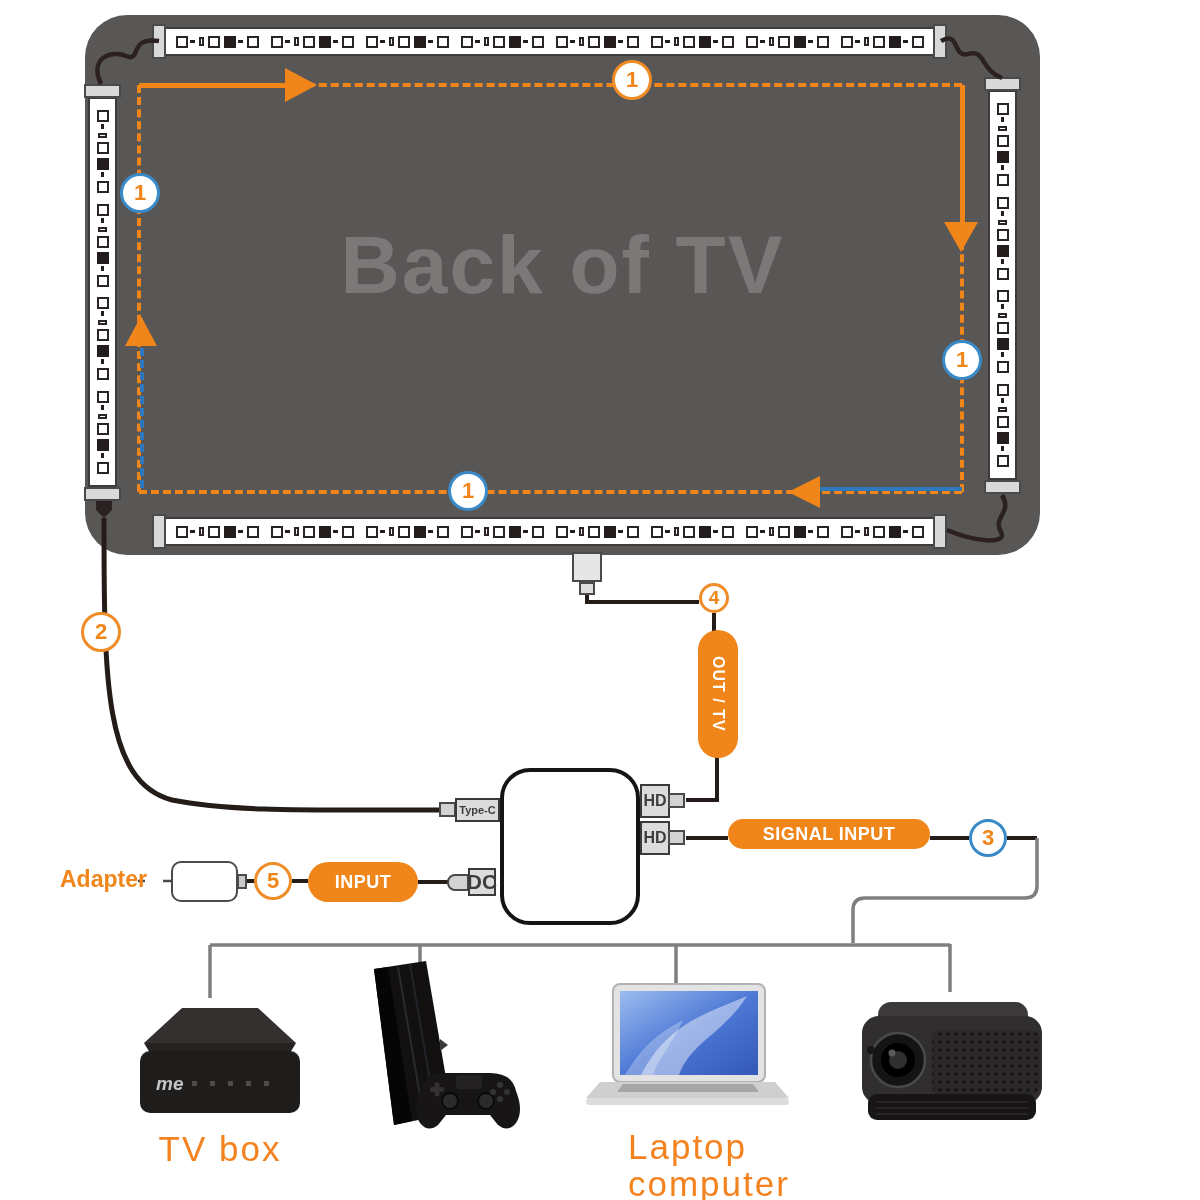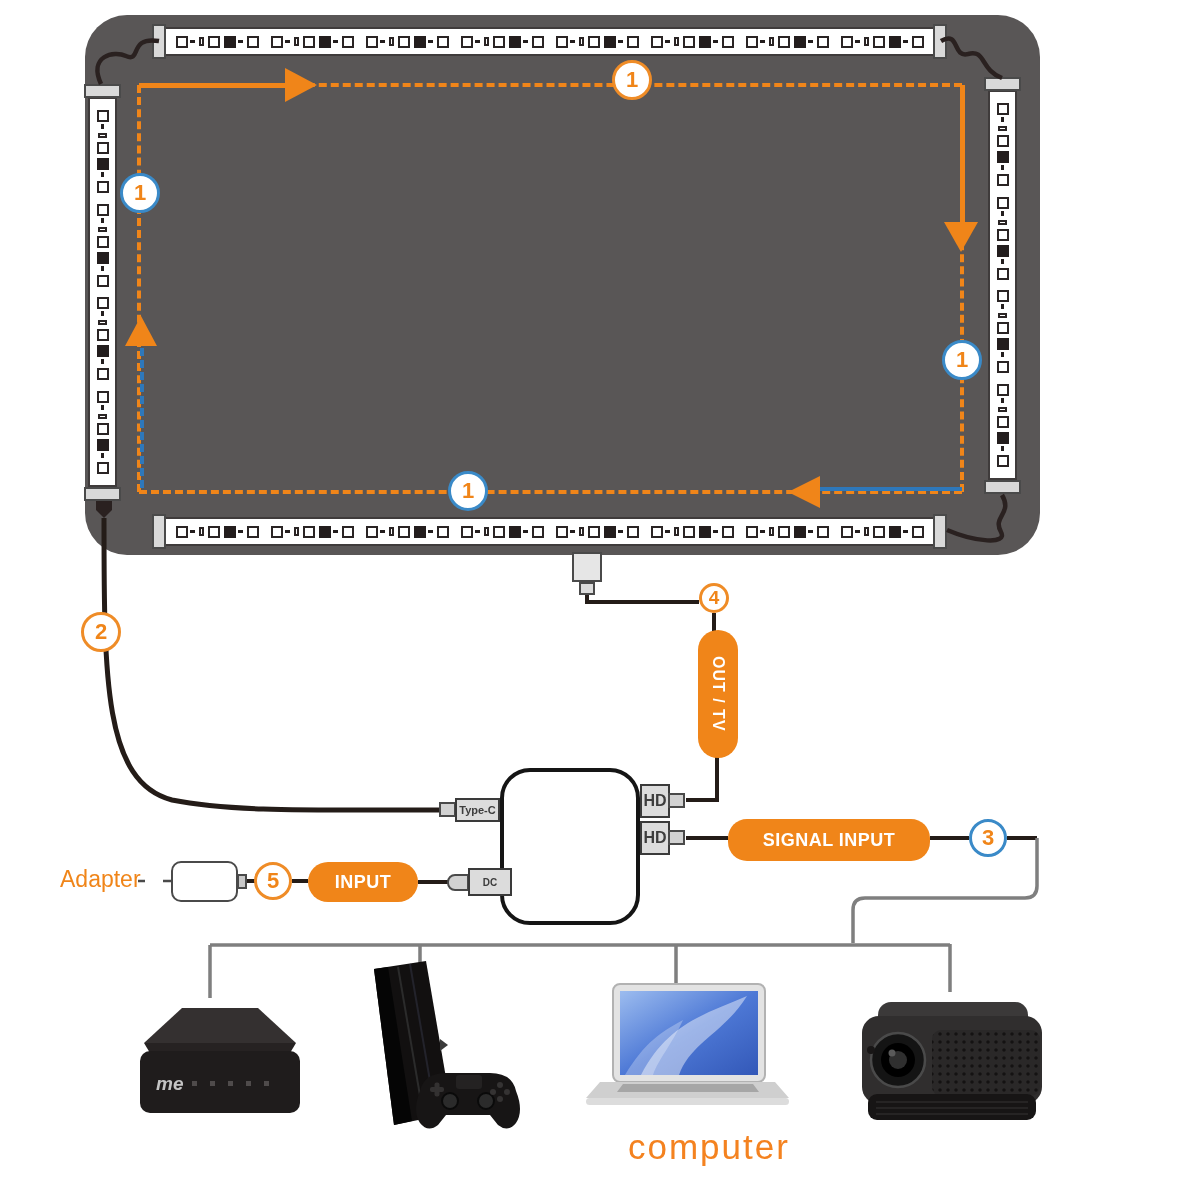--- a/index.html
+++ b/index.html
@@ -44,47 +44,48 @@
   .badge{position:absolute;background:#fff;border-radius:50%;display:flex;align-items:center;
          justify-content:center;font-weight:bold;color:var(--orange);font-size:22px}
   .badge.orange{border:3px solid #EF8C27}
   .badge.blue{border:3px solid var(--blue)}
 
   
   .pill{position:absolute;background:var(--orange);color:#fff;font-weight:bold;display:flex;
         align-items:center;justify-content:center;letter-spacing:.5px}
   #pill-out{left:698px;top:630px;width:40px;height:128px;border-radius:20px;
             writing-mode:vertical-rl;font-size:16px;letter-spacing:1px}
-  #pill-signal{left:728px;top:819px;width:202px;height:42px;border-radius:19px;font-size:18px}
+  #pill-signal{left:728px;top:819px;width:202px;height:30px;border-radius:19px;font-size:18px}
   #pill-power{left:308px;top:862px;width:110px;height:40px;border-radius:20px;font-size:18px}
 
   
   #ctrl-box{left:500px;top:768px;width:140px;height:157px;background:#fff;border:4px solid #151515;border-radius:30px}
   .port{position:absolute;background:#DCDCDC;border:2px solid #3A3A3A;color:#3D3D3D;font-weight:bold;
         display:flex;align-items:center;justify-content:center}
   .plug{position:absolute;background:#D2D2D2;border:2px solid #4A4A4A}
   #tv-connector{left:572px;top:552px;width:30px;height:30px;background:#E6E6E6;border:2px solid #4A4A4A}
   #tv-connector-pin{left:579px;top:582px;width:16px;height:13px;background:#DDDDDD;border:2px solid #4A4A4A}
 
   
-  #adapter-label{left:60px;top:866px;font-size:23px;font-weight:normal;color:var(--orange)}
+  #adapter-label{left:60px;top:866px;font-size:23px;font-weight:bold;color:var(--orange)}
   #adapter-box{left:171px;top:861px;width:67px;height:41px;background:#fff;border:2.5px solid #4A4A4A;border-radius:10px}
   #adapter-pin{left:237px;top:874px;width:10px;height:15px;background:#C9C9C9;border:2px solid #4A4A4A}
 
   
   .devlabel{position:absolute;color:#F4821F;font-size:35px;letter-spacing:2px;line-height:37px}
 
   svg{position:absolute;left:0;top:0}
 </style>
 </head>
 <body>
 
 <div id="stage">
 
   <div class="abs" id="tv"></div>
+  <div class="abs" id="tv-label">Back of TV</div>
 
   <div class="strip strip-track" style="left:162px;top:27px;width:776px;height:29px">
       <span class="grp">
         <i class="sq"></i>
         <i class="dash"></i>
         <i class="bar"></i>
         <i class="sq"></i>
         <i class="chip"></i>
         <i class="dash"></i>
         <i class="sq"></i>
@@ -383,21 +384,21 @@
   <div class="pill" id="pill-signal">SIGNAL INPUT</div>
   <div class="pill" id="pill-power">INPUT</div>
 
   <div class="abs" id="tv-connector"></div>
   <div class="abs" id="tv-connector-pin"></div>
 
   <div class="abs" id="ctrl-box"></div>
   <div class="plug" style="left:439px;top:802px;width:17px;height:15px"></div>
   <div class="port" style="left:455px;top:798px;width:45px;height:24px;font-size:11px">Type-C</div>
   <div class="plug" style="left:447px;top:874px;width:22px;height:17px;border-radius:8px 0 0 8px"></div>
-  <div class="port" style="left:468px;top:868px;width:44px;height:28px;font-size:10px">DC</div>
+  <div class="port" style="left:468px;top:868px;width:28px;height:28px;font-size:21px">DC</div>
   <div class="port" style="left:640px;top:784px;width:30px;height:34px;font-size:16px">HD</div>
   <div class="plug" style="left:668px;top:793px;width:17px;height:15px"></div>
   <div class="port" style="left:640px;top:821px;width:30px;height:34px;font-size:16px">HD</div>
   <div class="plug" style="left:668px;top:830px;width:17px;height:15px"></div>
 
   <div class="abs" id="adapter-label">Adapter</div>
   <div class="abs" id="adapter-box"></div>
   <div class="abs" id="adapter-pin"></div>
 
   <svg style="left:130px;top:995px" width="180" height="140" viewBox="0 0 180 140">
@@ -471,17 +472,21 @@
     <circle cx="52" cy="63" r="3.5" fill="#5A5A5A"></circle>
     <circle cx="31" cy="60" r="4" fill="#181616"></circle>
     <rect x="28" y="104" width="168" height="26" rx="9" fill="#171515"></rect>
     <g stroke="#262424" stroke-width="2">
       <line x1="36" y1="112" x2="188" y2="112"></line>
         <line x1="36" y1="118" x2="188" y2="118"></line>
         <line x1="36" y1="124" x2="188" y2="124"></line>
     </g>
   </svg>
 
+  <div class="devlabel" style="left:130px;top:1130px;width:180px;text-align:center">
+    <div>TV box</div>
+  </div>
   <div class="devlabel" style="left:628px;top:1128px">
+    <div>Laptop</div>
     <div>computer</div>
   </div>
 
 </div>
 
 </body></html>

